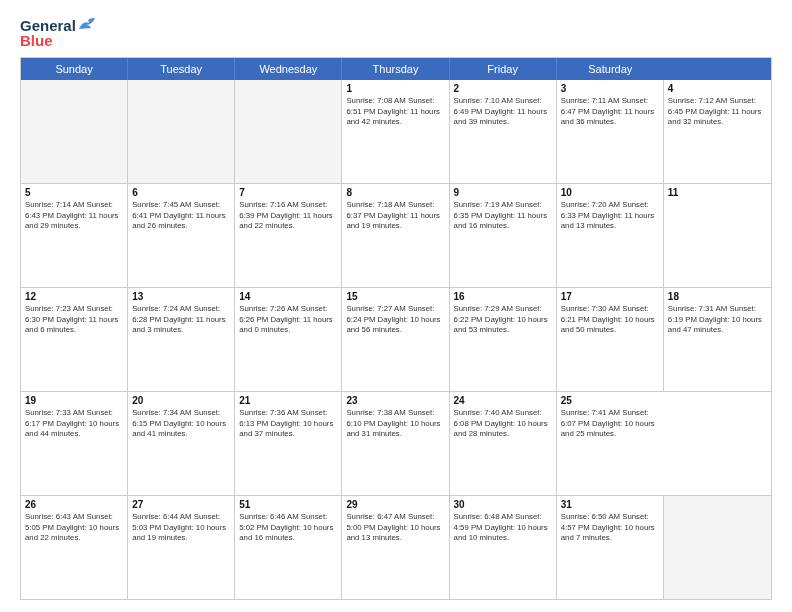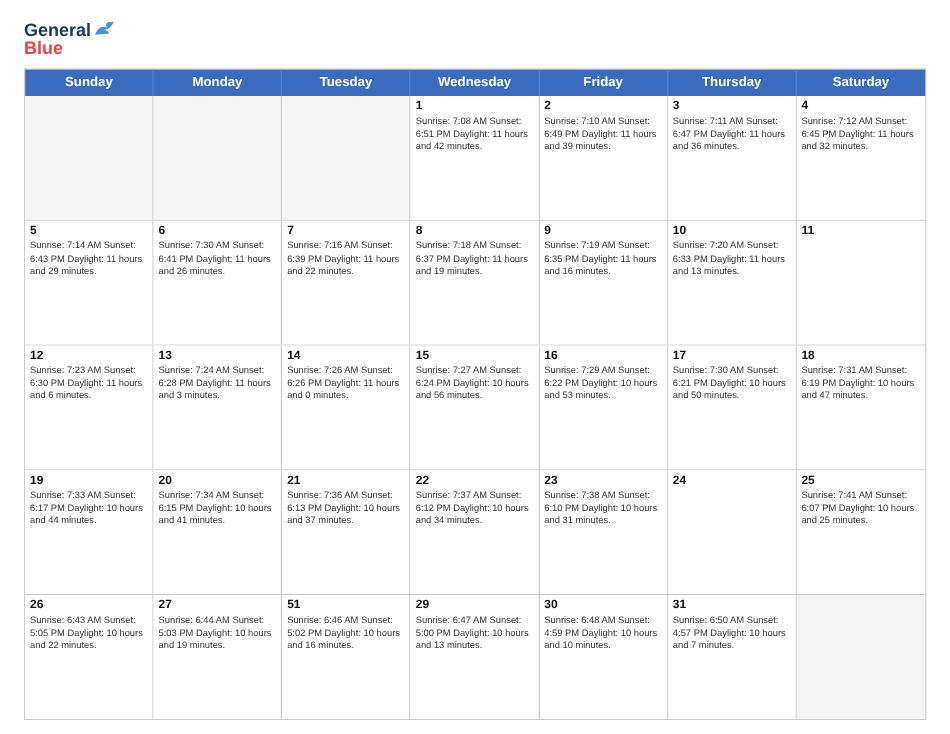--- a/index.html
+++ b/index.html
@@ -48,21 +48,21 @@
       border: 1px solid #ccc;
     }
     .cal-header {
       display: grid;
       grid-template-columns: repeat(7, 1fr);
       background: #3a6bbf;
     }
     .cal-header-cell {
       color: #fff;
       font-size: 11px;
-      font-weight: bold;
+      font-weight: normal;
       text-align: center;
       padding: 5px 2px;
       border-right: 1px solid #5580cc;
     }
     .cal-header-cell:last-child { border-right: none; }
     .cal-body {
       flex: 1;
       display: flex;
       flex-direction: column;
     }
@@ -117,25 +117,24 @@
   </div>
     <div class="title-block">
       <div class="month-title"></div>
       <div class="subtitle"></div>
     </div>
   </div>
 
   <div class="calendar">
     <div class="cal-header">
     <div class="cal-header-cell">Sunday</div>
-        <div class="cal-header-cell">Monday</div>
         <div class="cal-header-cell">Tuesday</div>
         <div class="cal-header-cell">Wednesday</div>
+        <div class="cal-header-cell">Thursday</div>
         <div class="cal-header-cell">Friday</div>
-        <div class="cal-header-cell">Thursday</div>
         <div class="cal-header-cell">Saturday</div>
       </div>
     <div class="cal-body">
     <div class="cal-row">
           <div class="cal-cell empty"></div>
           <div class="cal-cell empty"></div>
           <div class="cal-cell empty"></div>
           <div class="cal-cell">
             <div class="day-num">1</div>
             <div class="day-info">Sunrise: 7:08 AM
@@ -168,21 +167,21 @@
         <div class="cal-row">
           <div class="cal-cell">
             <div class="day-num">5</div>
             <div class="day-info">Sunrise: 7:14 AM
 Sunset: 6:43 PM
 Daylight: 11 hours
 and 29 minutes.</div>
           </div>
           <div class="cal-cell">
             <div class="day-num">6</div>
-            <div class="day-info">Sunrise: 7:30 AM
+            <div class="day-info">Sunrise: 7:45 AM
 Sunset: 6:41 PM
 Daylight: 11 hours
 and 26 minutes.</div>
           </div>
           <div class="cal-cell">
             <div class="day-num">7</div>
             <div class="day-info">Sunrise: 7:16 AM
 Sunset: 6:39 PM
 Daylight: 11 hours
 and 22 minutes.</div>
@@ -279,35 +278,32 @@
 and 41 minutes.</div>
           </div>
           <div class="cal-cell">
             <div class="day-num">21</div>
             <div class="day-info">Sunrise: 7:36 AM
 Sunset: 6:13 PM
 Daylight: 10 hours
 and 37 minutes.</div>
           </div>
           <div class="cal-cell">
-            <div class="day-num">22</div>
-            <div class="day-info">Sunrise: 7:37 AM
-Sunset: 6:12 PM
-Daylight: 10 hours
-and 34 minutes.</div>
-          </div>
-          <div class="cal-cell">
             <div class="day-num">23</div>
             <div class="day-info">Sunrise: 7:38 AM
 Sunset: 6:10 PM
 Daylight: 10 hours
 and 31 minutes.</div>
           </div>
           <div class="cal-cell">
             <div class="day-num">24</div>
+            <div class="day-info">Sunrise: 7:40 AM
+Sunset: 6:08 PM
+Daylight: 10 hours
+and 28 minutes.</div>
           </div>
           <div class="cal-cell">
             <div class="day-num">25</div>
             <div class="day-info">Sunrise: 7:41 AM
 Sunset: 6:07 PM
 Daylight: 10 hours
 and 25 minutes.</div>
           </div>
         </div>
         <div class="cal-row">

